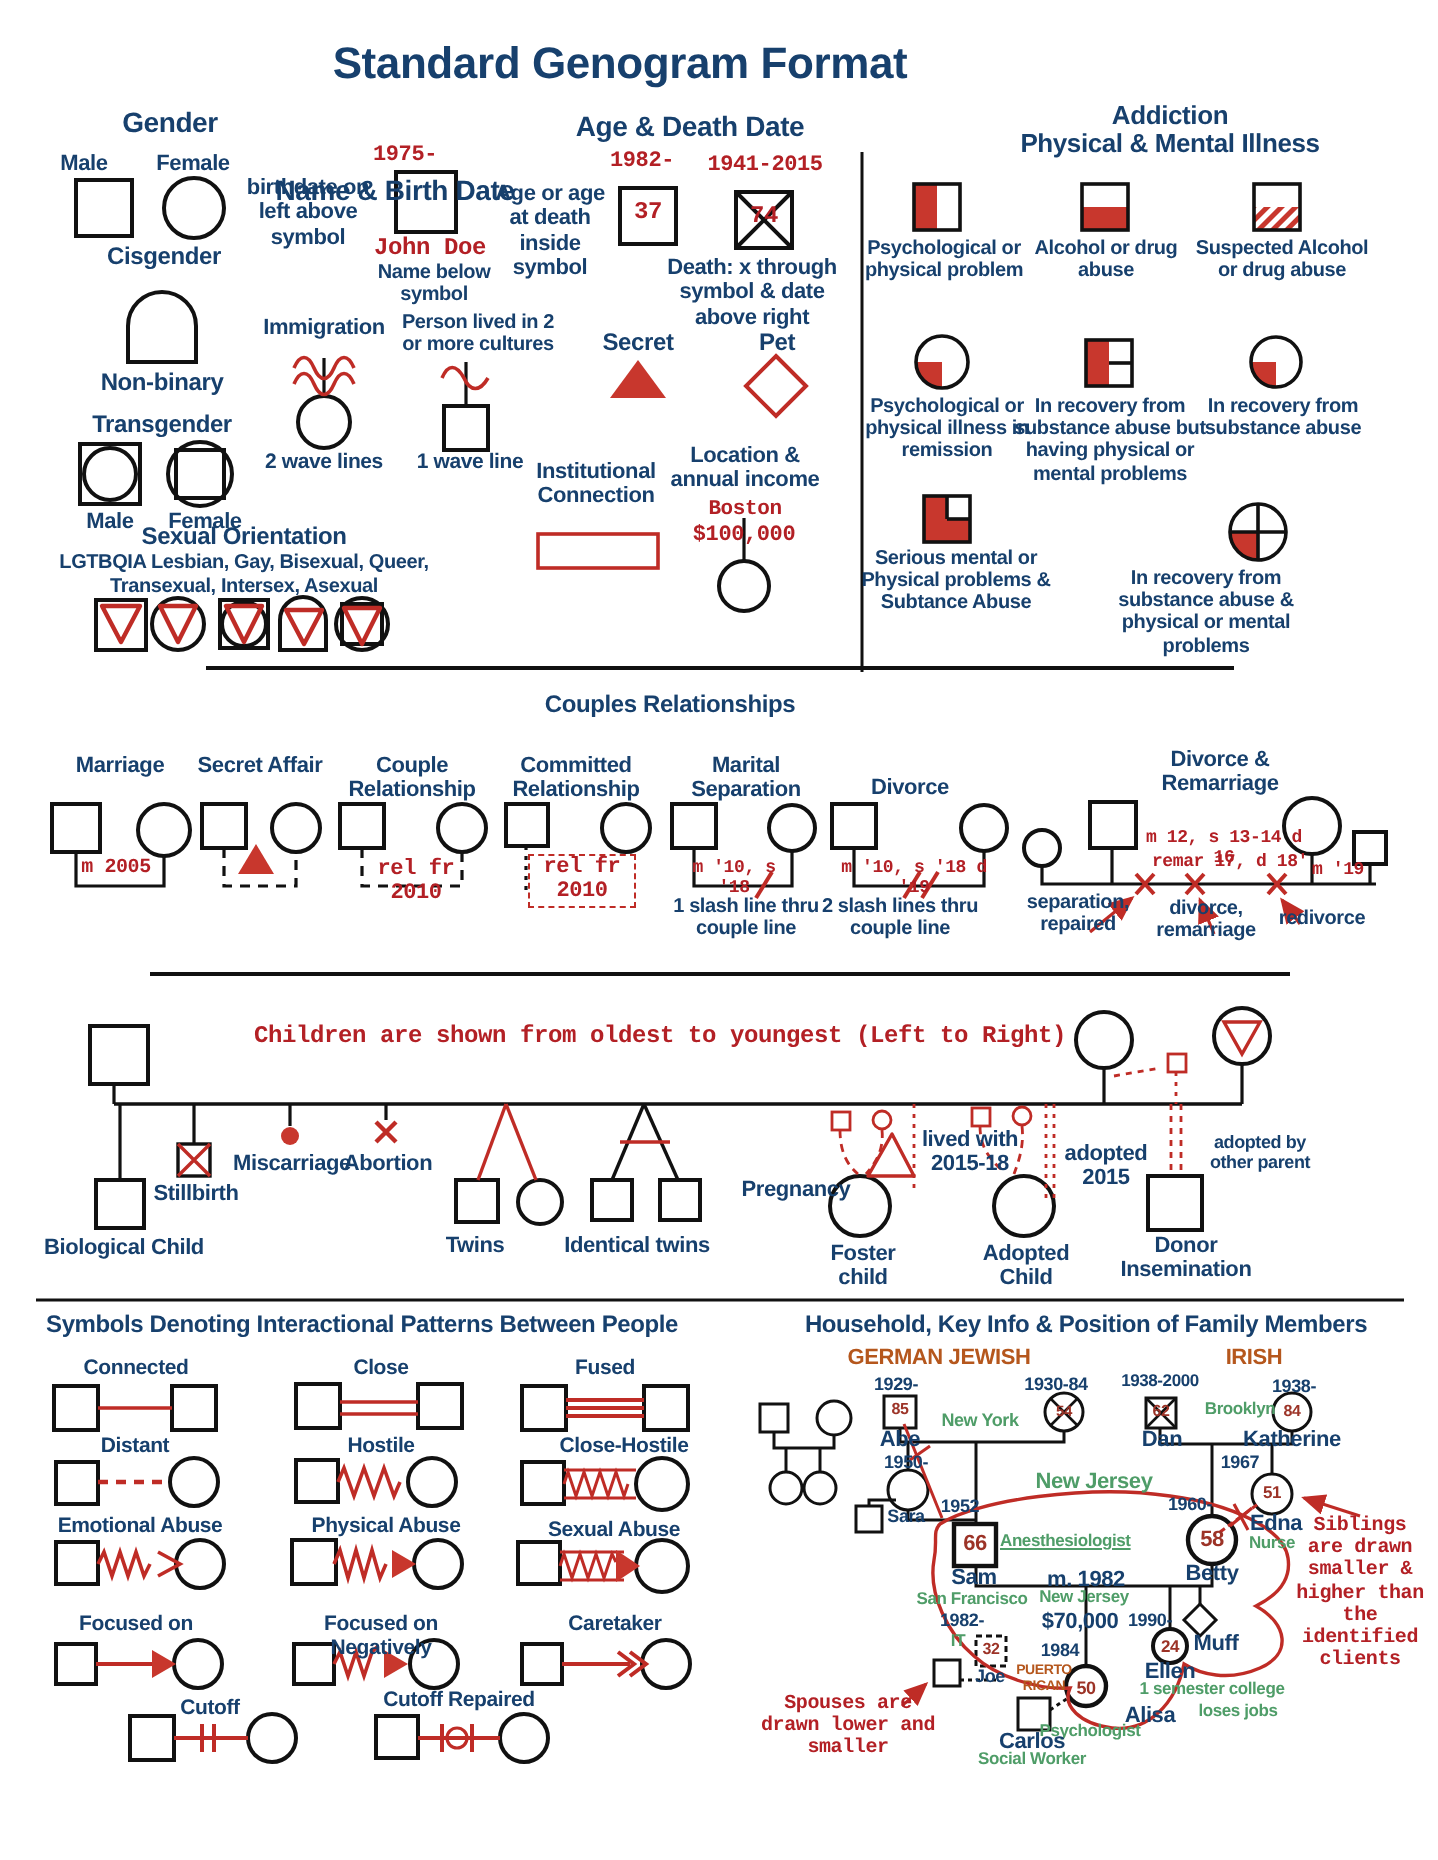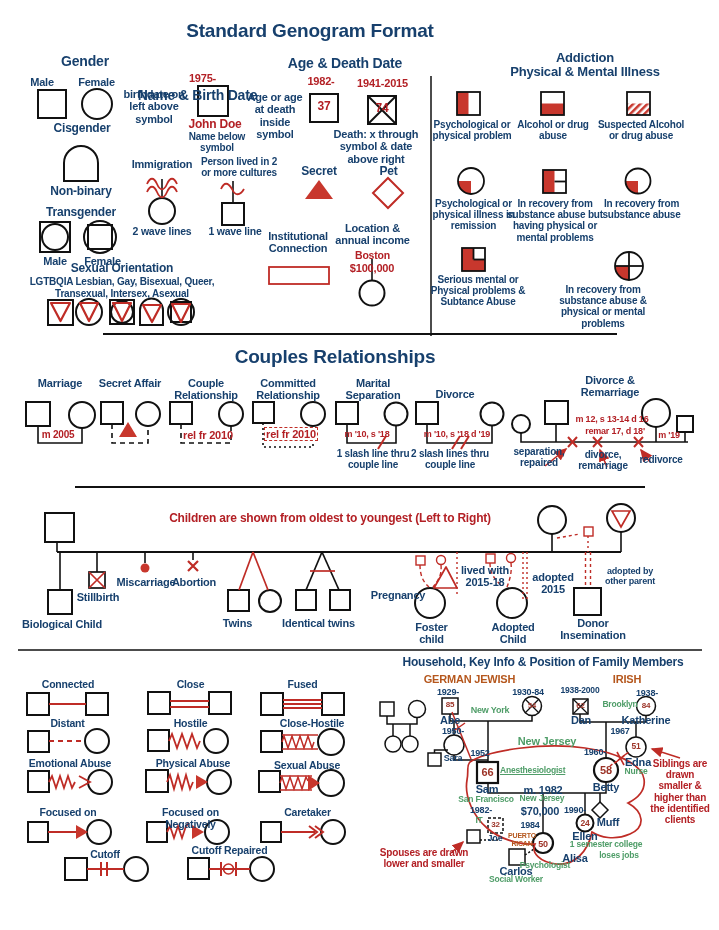--- a/index.html
+++ b/index.html
@@ -2,28 +2,28 @@
 <html><head>
 <meta charset="utf-8">
 <style>
   html,body{margin:0;padding:0;background:#fff;}
   #page{position:relative;width:719px;height:930px;background:#fff;overflow:hidden;
         font-family:"Liberation Sans",sans-serif;}
   .t{position:absolute;text-align:center;font-weight:bold;line-height:1.12;letter-spacing:-0.2px;
      font-family:"Liberation Sans",sans-serif;}
   .lt{text-align:left;}
   .nv{color:#17406d;}
-  .rd{color:#b32025;}
+  .rd{color:#b32025;font-family:Liberation Mono, monospace;}
   .gn{color:#4f9d68;}
   .og{color:#b5571d;}
   .ag{color:#9c3327;}
   .f7{font-size:7px;}  .f75{font-size:7.5px;} .f8{font-size:8px;}  .f85{font-size:8.5px;}
   .f9{font-size:9px;}  .f95{font-size:11px;} .f10{font-size:10px;}.f105{font-size:10.5px;}
   .f11{font-size:11px;}.f12{font-size:12px;}  .f13{font-size:13px;}.f14{font-size:14px;}
-  .f15{font-size:19px;}.f19{font-size:19px;}
+  .f15{font-size:12px;}.f19{font-size:22px;}
   .box{border:1.5px dashed #bf2c26;background:#fff;}
   svg{position:absolute;left:0;top:0;}
 </style>
 </head>
 <body>
 
 <div id="page">
 
 <svg width="719" height="930" viewBox="0 0 719 930">
   <defs>
@@ -426,20 +426,21 @@
 <div class="t nv f11" style="left:205px;top:617px;width:65px;">Twins</div>
 <div class="t nv f11" style="left:276px;top:617px;width:85px;">Identical twins</div>
 <div class="t nv f11" style="left:362px;top:589px;width:72px;">Pregnancy</div>
 <div class="t nv f95" style="left:458px;top:564px;width:54px;">lived with 2015-18</div>
 <div class="t nv f11" style="left:404px;top:621px;width:55px;">Foster child</div>
 <div class="t nv f95" style="left:528px;top:571px;width:50px;">adopted 2015</div>
 <div class="t nv f11" style="left:484px;top:621px;width:58px;">Adopted Child</div>
 <div class="t nv f9" style="left:597px;top:566px;width:66px;">adopted by other parent</div>
 <div class="t nv f11" style="left:550px;top:617px;width:86px;">Donor Insemination</div>
 
+<div class="t nv f12" style="left:0px;top:656px;width:362px;">Symbols Denoting Interactional Patterns Between People</div>
 <div class="t nv f105" style="left:28px;top:679px;width:80px;">Connected</div>
 <div class="t nv f105" style="left:158px;top:679px;width:65px;">Close</div>
 <div class="t nv f105" style="left:270px;top:679px;width:65px;">Fused</div>
 <div class="t nv f105" style="left:30px;top:718px;width:75px;">Distant</div>
 <div class="t nv f105" style="left:158px;top:718px;width:65px;">Hostile</div>
 <div class="t nv f105" style="left:262px;top:718px;width:100px;">Close-Hostile</div>
 <div class="t nv f105" style="left:25px;top:758px;width:90px;">Emotional Abuse</div>
 <div class="t nv f105" style="left:148px;top:758px;width:90px;">Physical Abuse</div>
 <div class="t nv f105" style="left:262px;top:760px;width:90px;">Sexual Abuse</div>
 <div class="t nv f105" style="left:28px;top:807px;width:80px;">Focused on</div>

